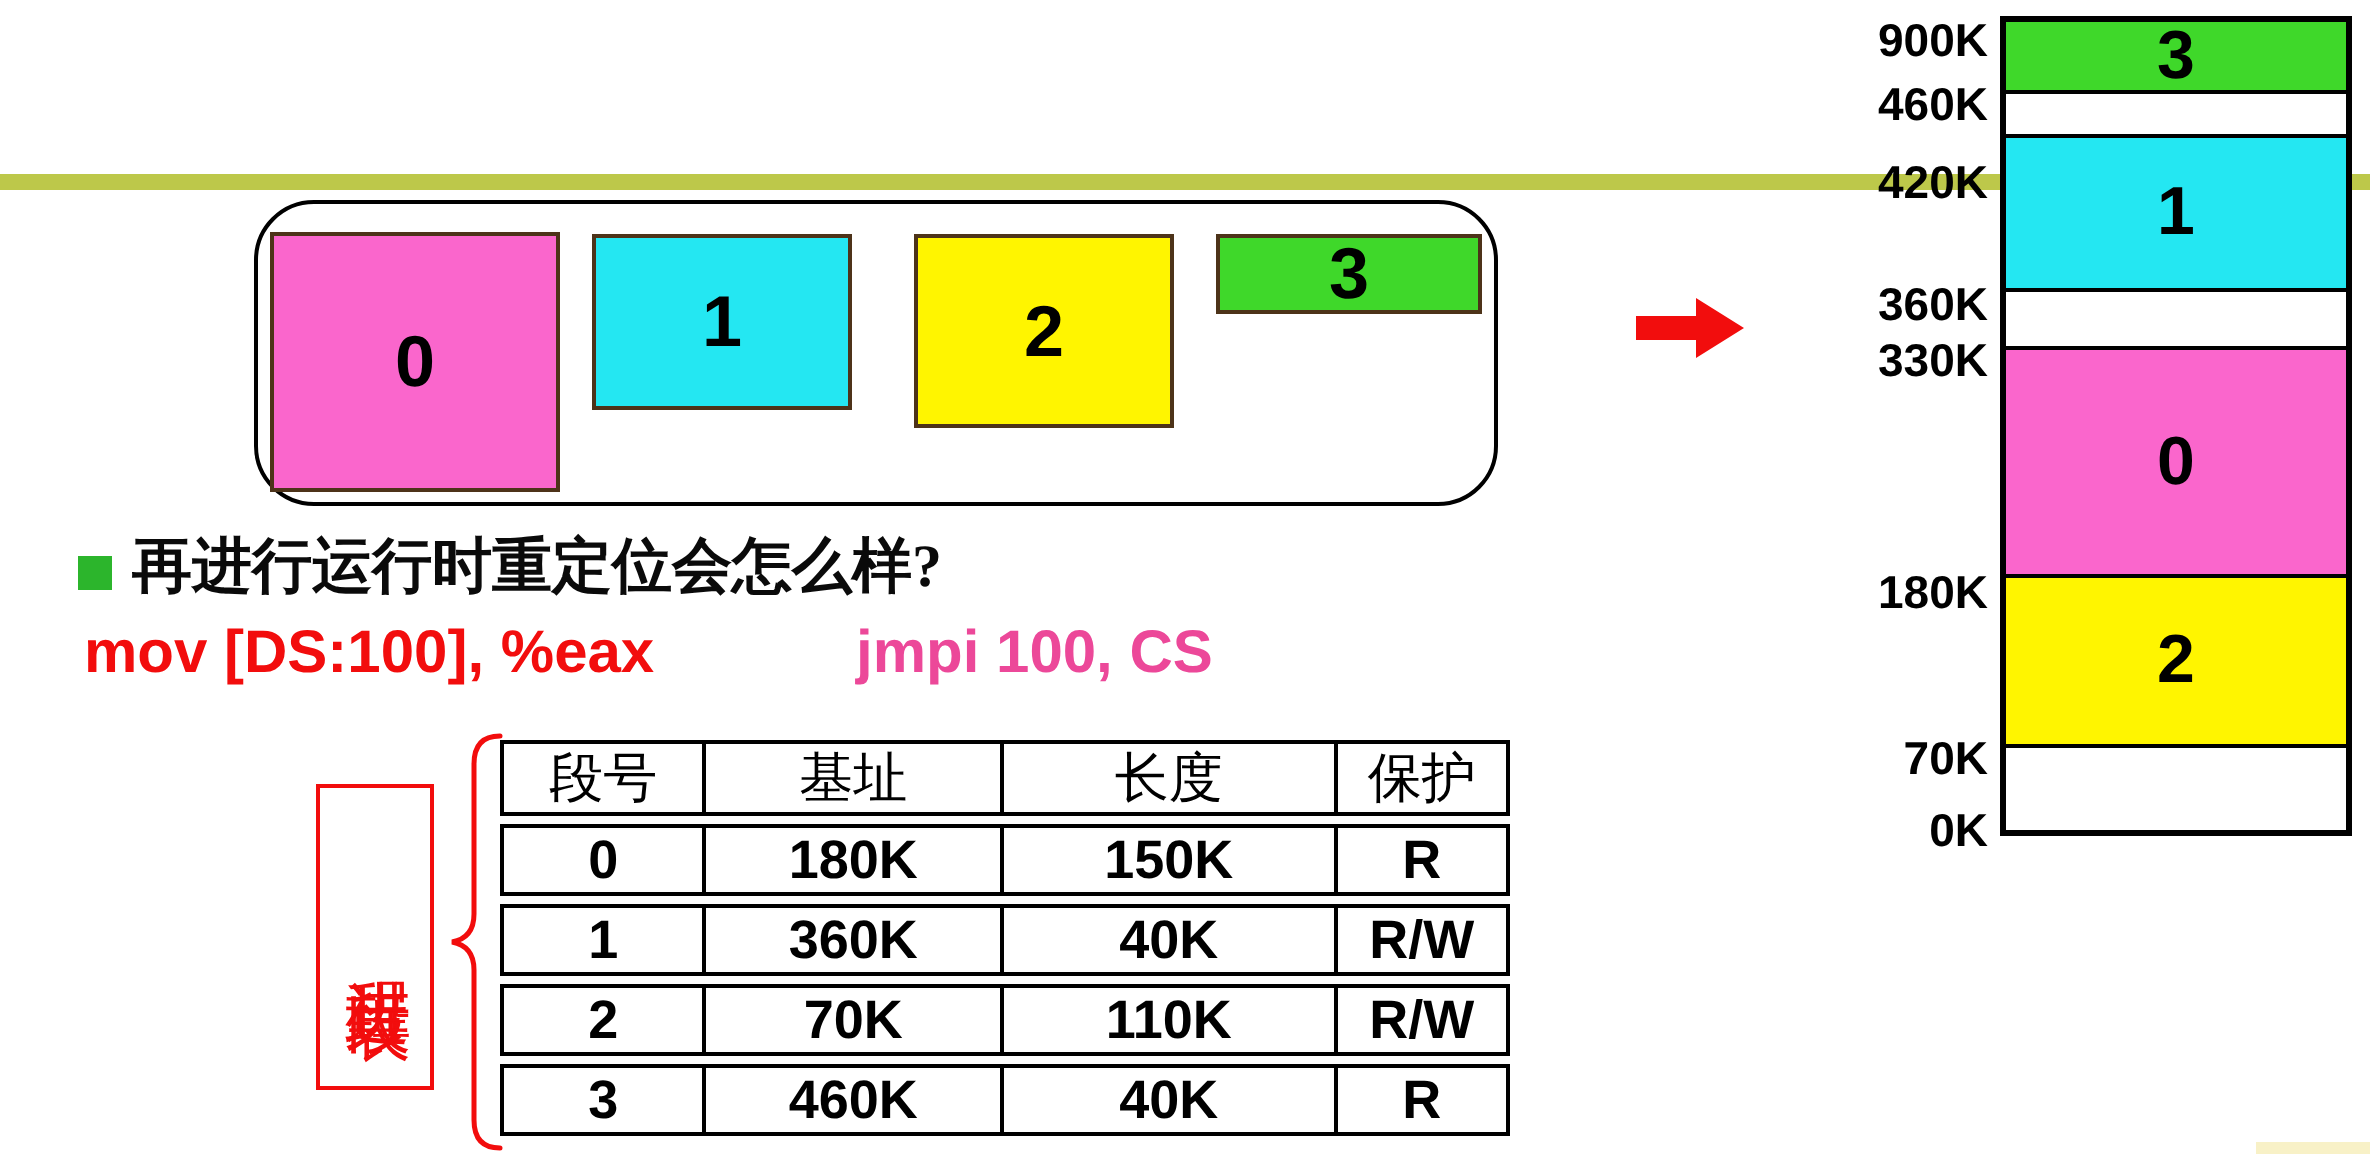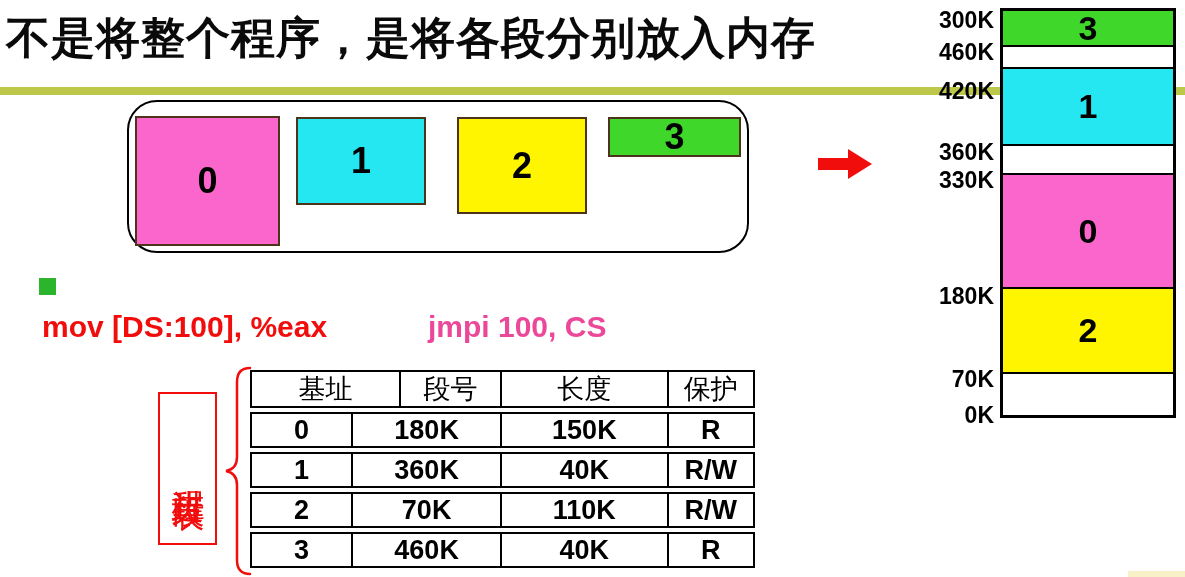--- a/index.html
+++ b/index.html
@@ -106,21 +106,20 @@
   }
   #brace{position:absolute;left:219px;top:365px;width:34px;height:212px;z-index:1;}
 
   #bottom-strip{position:absolute;left:1128px;top:571px;width:57px;height:6px;z-index:0;}
 </style>
 </head>
 <body>
 
 <div id="slide">
 
-  <div id="title" class="serif">不是将整个程序，是将各段分别放入内存</div>
   <div id="title-underline" style="background-color: rgb(189, 200, 74);"></div>
 
   <div id="program-box"></div>
   <div id="pseg-0" class="pseg" style="background-color: rgb(250, 102, 204);">
     <span>0</span>
   </div>
   <div id="pseg-1" class="pseg" style="background-color: rgb(36, 231, 242);">
     <span>1</span>
   </div>
   <div id="pseg-2" class="pseg" style="background-color: rgb(255, 245, 0);">
@@ -145,38 +144,39 @@
     <div id="gap-2" class="band blank"></div>
     <div id="band-0" class="band" style="background-color: rgb(250, 102, 204);">
       <span>0</span>
     </div>
     <div id="band-2" class="band" style="background-color: rgb(255, 245, 0);">
       <span>2</span>
     </div>
     <div id="gap-3" class="band blank"></div>
   </div>
 
-  <div id="addr-0" class="addr">300K</div>
+  <div id="addr-0" class="addr">900K</div>
   <div id="addr-1" class="addr">460K</div>
   <div id="addr-2" class="addr">420K</div>
   <div id="addr-3" class="addr">360K</div>
   <div id="addr-4" class="addr">330K</div>
   <div id="addr-5" class="addr">180K</div>
   <div id="addr-6" class="addr">70K</div>
   <div id="addr-7" class="addr">0K</div>
 
   <div id="bullet-square" style="background-color: rgb(44, 181, 44);"></div>
+  <div id="bullet-text" class="serif">再进行运行时重定位会怎么样?</div>
 
   <div id="code-1" class="code" style="color: rgb(242, 13, 13);">mov [DS:100], %eax</div>
   <div id="code-2" class="code" style="color: #ec4899;">jmpi 100, CS</div>
 
   <div id="segment-table">
     <div class="trow head">
+      <div class="tcell c0 serif">段号</div>
       <div class="tcell c1 serif">基址</div>
-      <div class="tcell c0 serif">段号</div>
       <div class="tcell c2 serif">长度</div>
       <div class="tcell c3 serif">保护</div>
     </div>
     <div class="trow data">
       <div class="tcell c0">0</div>
       <div class="tcell c1">180K</div>
       <div class="tcell c2">150K</div>
       <div class="tcell c3">R</div>
     </div>
     <div class="trow data">

